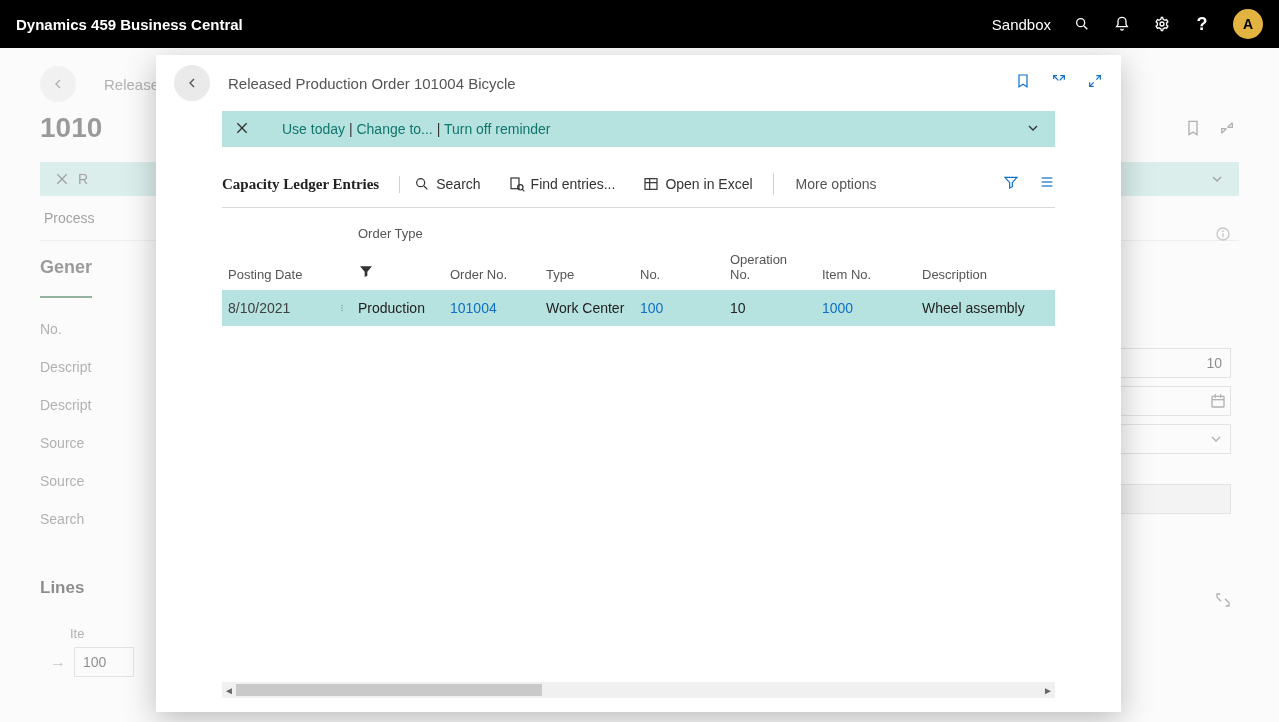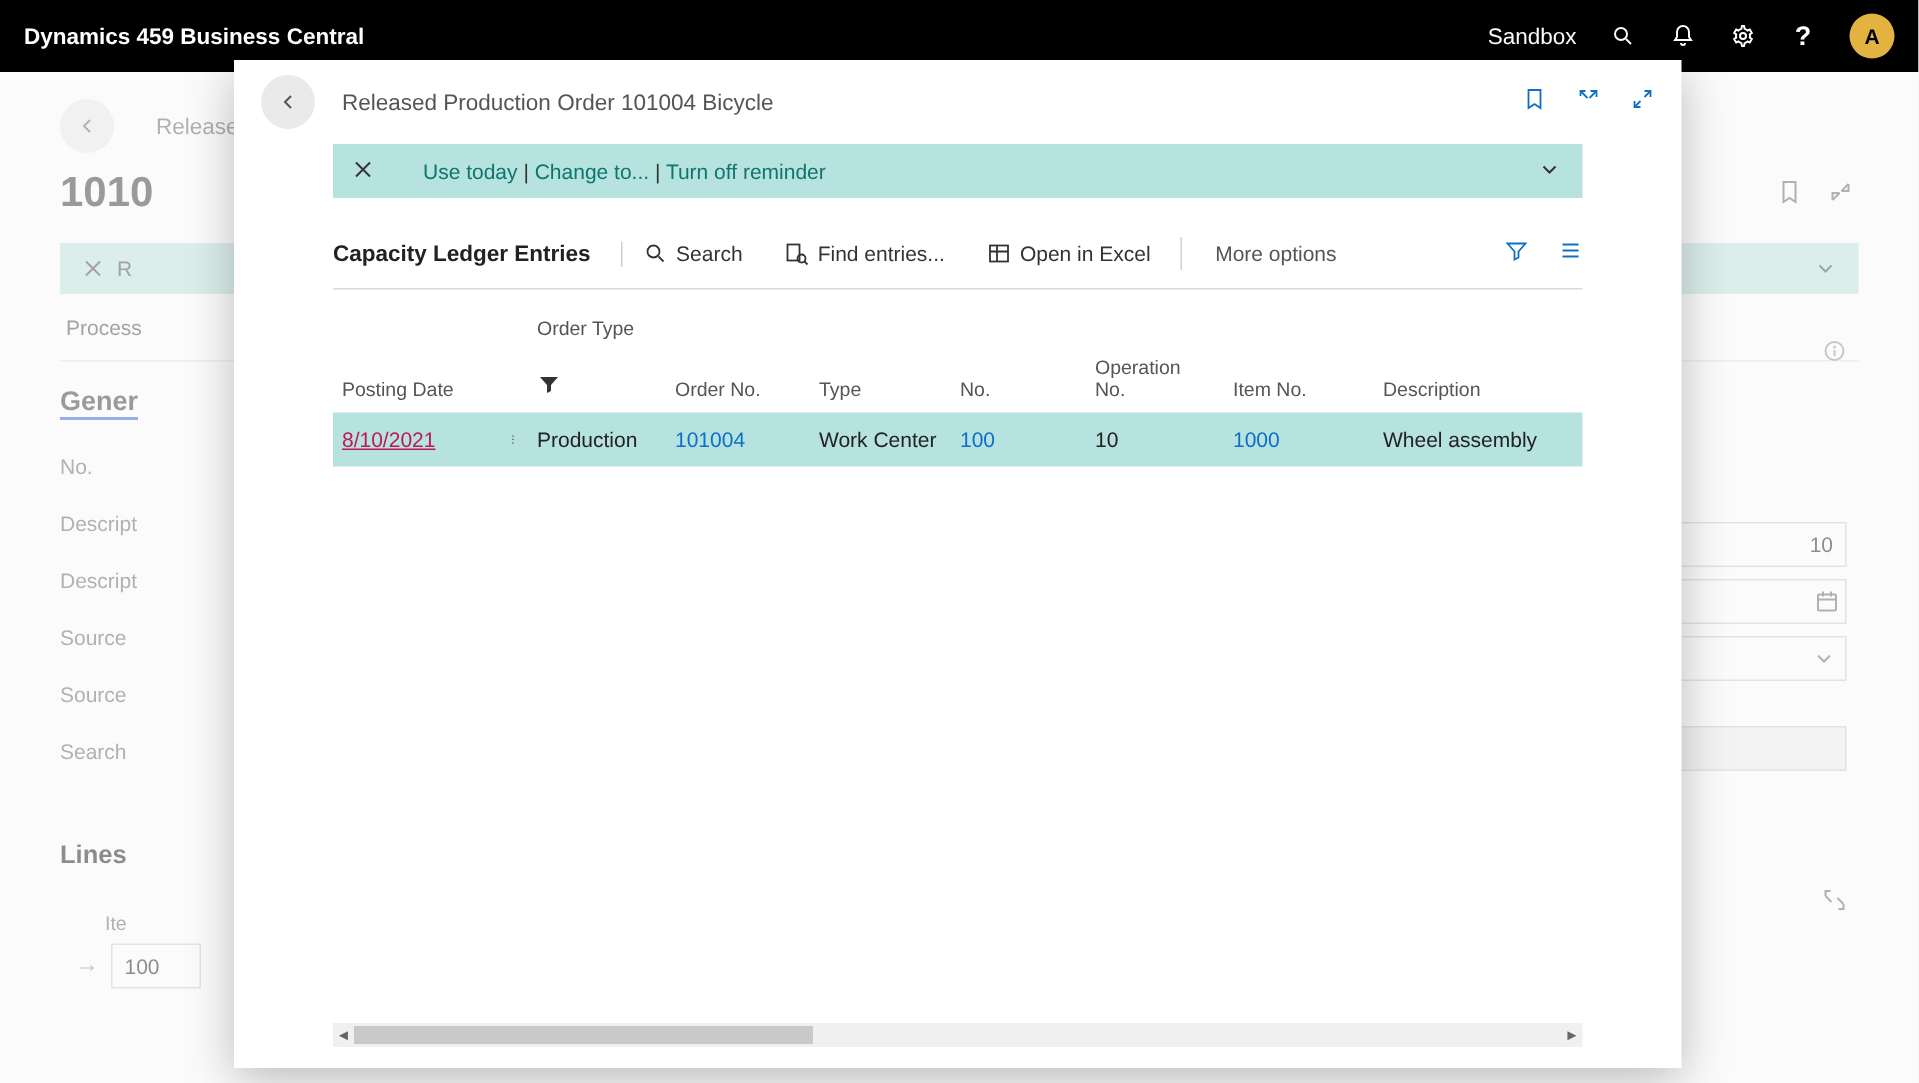--- a/index.html
+++ b/index.html
@@ -35,34 +35,34 @@
   .bg-back {
     width:36px; height:36px; border-radius:50%; background:#eaeaea;
     display:flex; align-items:center; justify-content:center; margin-right:4px;
   }
   .bg-pagehead { font-size:28px; font-weight:600; color:#222; margin:6px 0 18px 0;}
   .bg-reminder {
     background:#b6e2df; height:34px; display:flex; align-items:center; padding:0 14px;
     color:#333; font-size:14px; justify-content:space-between; margin-bottom:14px;
   }
   .bg-actions { display:flex; gap:28px; color:#333; font-size:14px; padding:0 0 14px 4px; border-bottom:1px solid #e3e3e3;}
-  .bg-section { font-size:18px; font-weight:600; color:#222; margin:16px 0 12px 0; border-bottom:2px solid #1d4ed8; display:inline-block; padding-bottom:0;}
+  .bg-section { font-size:18px; font-weight:600; color:#222; margin:16px 0 12px 0; border-bottom:2px solid #14532d; display:inline-block; padding-bottom:18px;}
   .bg-fieldrow { display:flex; align-items:center; height:38px; color:#333; font-size:14px; }
   .bg-fieldlabel { width:180px; color:#555; }
   .bg-lines-head { font-size:17px; font-weight:600; margin-top:28px; }
   .bg-right-icons { position:absolute; right:44px; top:72px; display:flex; gap:18px; color:#555;}
   .bg-right-col { position:absolute; right:48px; top:300px; width:130px;}
   .bg-input { border:1px solid #c9c9c9; height:30px; width:100%; padding:0 8px; font-size:14px; }
   .bg-date { margin-top:8px; display:flex; align-items:center; border:1px solid #c9c9c9; height:30px; padding:0 4px;}
   .bg-select { margin-top:8px; display:flex; align-items:center; justify-content:flex-end; border:1px solid #c9c9c9; height:30px; padding:0 6px;}
   .bg-blank { margin-top:30px; border:1px solid #c9c9c9; height:30px; background:#eee;}
 
   
   .panel {
-    position: absolute; top: 40px; left: 156px; width: 965px; bottom: 10px;
+    position: absolute; top: 55px; left: 156px; width: 965px; bottom: 10px;
     background: #fff; box-shadow: 0 8px 30px rgba(0,0,0,0.25);
     display:flex; flex-direction:column;
   }
   .panel-titlebar {
     height: 56px; display:flex; align-items:center; padding: 0 18px;
     justify-content:space-between;
   }
   .ptb-left { display:flex; align-items:center; gap:18px;}
   .panel-back {
     width:36px; height:36px; border-radius:50%; background:#eaeaea;
@@ -82,21 +82,21 @@
   .panel-reminder .links { margin-left:22px; color:#106b63; }
   .panel-reminder .links a { color:#0f766e; text-decoration:none; cursor:pointer; }
   .panel-reminder .chev { position:absolute; right:14px; cursor:pointer; }
 
   .panel-toolbar {
     margin: 26px 66px 0 66px;
     display:flex; align-items:center; gap:0;
     border-bottom:1px solid #d9d9d9; padding-bottom:12px;
     position:relative;
   }
-  .tb-title { font-size:15px; font-weight:600; color:#222; padding-right:20px; border-right:1px solid #d0d0d0; }
+  .tb-title { font-size:15px; font-weight:600; color:#222; padding-right:20px; border-right:1px solid #d0d0d0;font-family:Liberation Serif, serif; }
   .tb-btn { display:flex; align-items:center; gap:6px; color:#333; font-size:14px; padding:0 14px; cursor:pointer; }
   .tb-btn svg { stroke:#333; fill:none; }
   .tb-sep { width:1px; height:22px; background:#d0d0d0; margin:0 6px; }
   .tb-more { color:#555; cursor:pointer; padding-left:16px; font-size:14px;}
   .tb-right { position:absolute; right:0; display:flex; gap:20px; }
   .tb-right svg { stroke:#0F6FC6; fill:none; cursor:pointer;}
 
   
   .tbl-wrap { margin: 10px 66px 0 66px; }
   .tbl-head { display:flex; font-size:13px; color:#555; padding:8px 0; }
@@ -111,21 +111,21 @@
   .c-op  { width:92px; }
   .c-item{ width:100px; }
   .c-desc{ flex:1; }
 
   .tbl-row {
     display:flex; align-items:center; background:#b6e2df; height:36px;
     font-size:14px; color:#222;
   }
   .td { padding:0 6px; }
   .td-link { color:#0F6FC6; }
-  .td-post a { color:#be185d; text-decoration:underline; cursor:pointer;}
+  .td-post a { color:#404040; cursor:pointer;}
   .row-menu { cursor:pointer; color:#555; display:flex; justify-content:center;}
 
   
   .hscroll {
     position:absolute; left:66px; right:66px; bottom:14px; height:16px;
     background:#f0f0f0; display:flex; align-items:center;
   }
   .hscroll .arrow { width:14px; text-align:center; color:#666; font-size:10px; cursor:pointer;}
   .hscroll .track { flex:1; height:12px; background:#f0f0f0; position:relative;}
   .hscroll .thumb { position:absolute; left:0; width:38%; top:0; bottom:0; background:#c9c9c9; cursor:pointer;}

